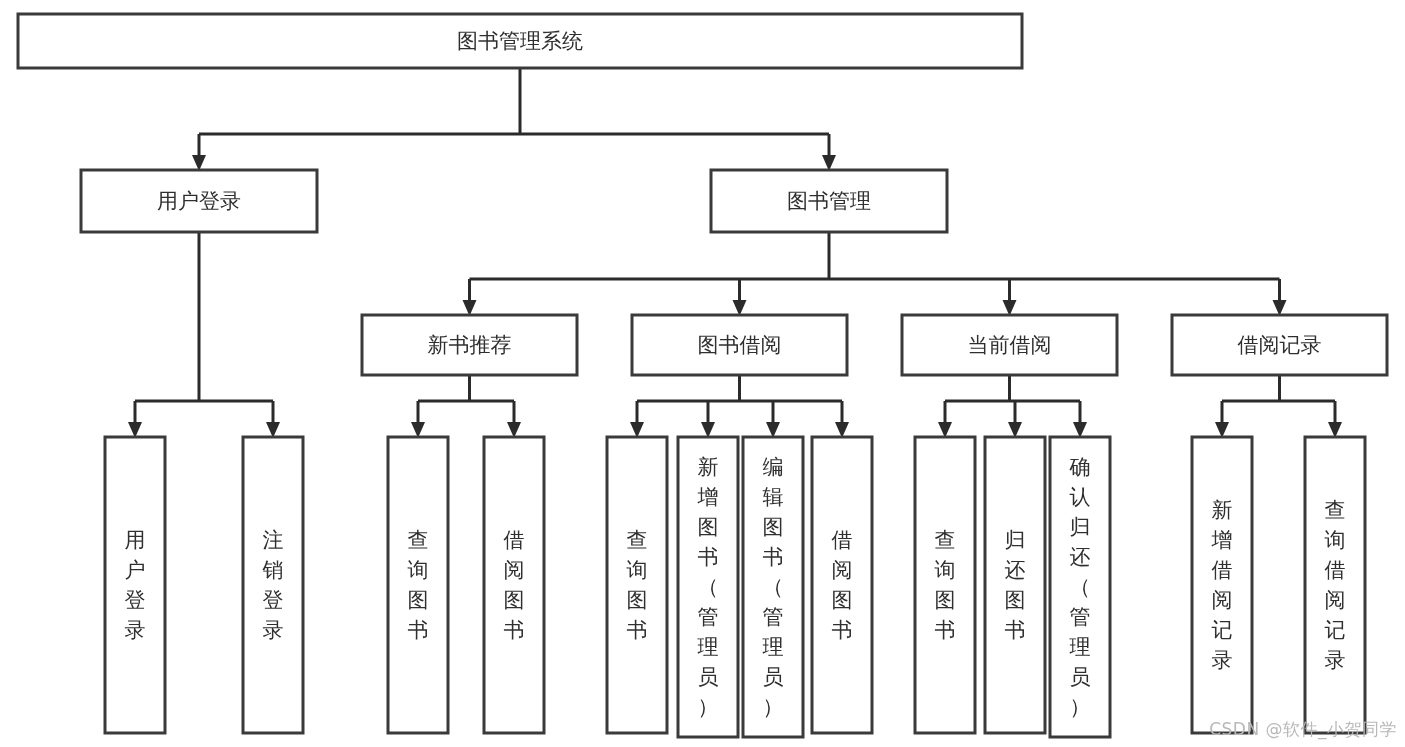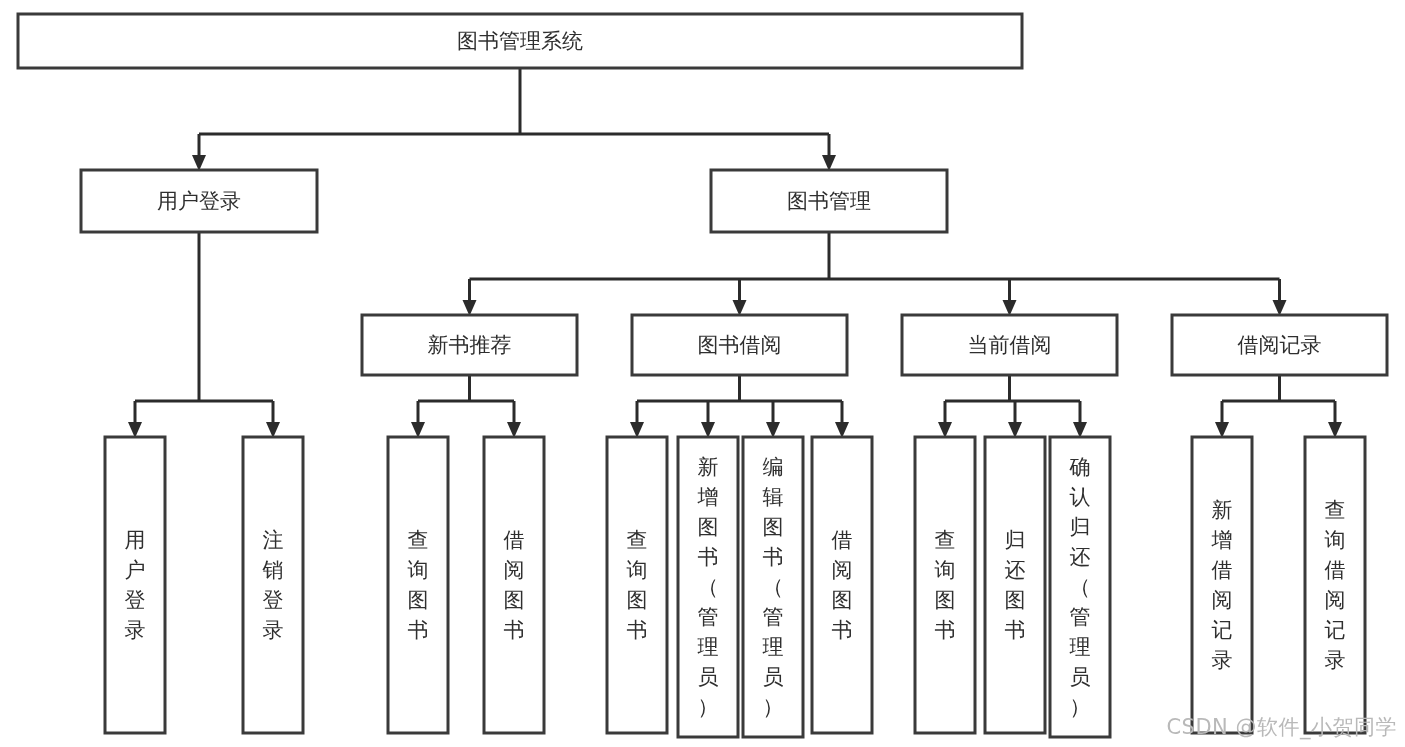--- a/index.html
+++ b/index.html
@@ -20,21 +20,21 @@
     font-family:"DejaVu Sans","Liberation Sans",sans-serif;
     font-size:21px;fill:#2f2f2f;text-anchor:middle;dominant-baseline:middle;
   }
   .node-label-v{
     font-family:"DejaVu Sans","Liberation Sans",sans-serif;
     font-size:21px;fill:#2f2f2f;text-anchor:middle;
   }
   .watermark{
     position:absolute;right:8px;bottom:6px;
     font-family:"DejaVu Sans","Liberation Sans",sans-serif;
-    font-size:21px;color:#b9b9b9;letter-spacing:.5px;
+    font-size:17px;color:#b9b9b9;letter-spacing:.5px;
     white-space:nowrap;user-select:none;margin-left:20px;
   }
 </style>
 </head>
 <body>
 
 <svg id="diagram" viewBox="0 0 1405 747">
   <g id="edges-layer">
       <g>
         <path class="edge" d="M 520 68 L 520 134"></path>

